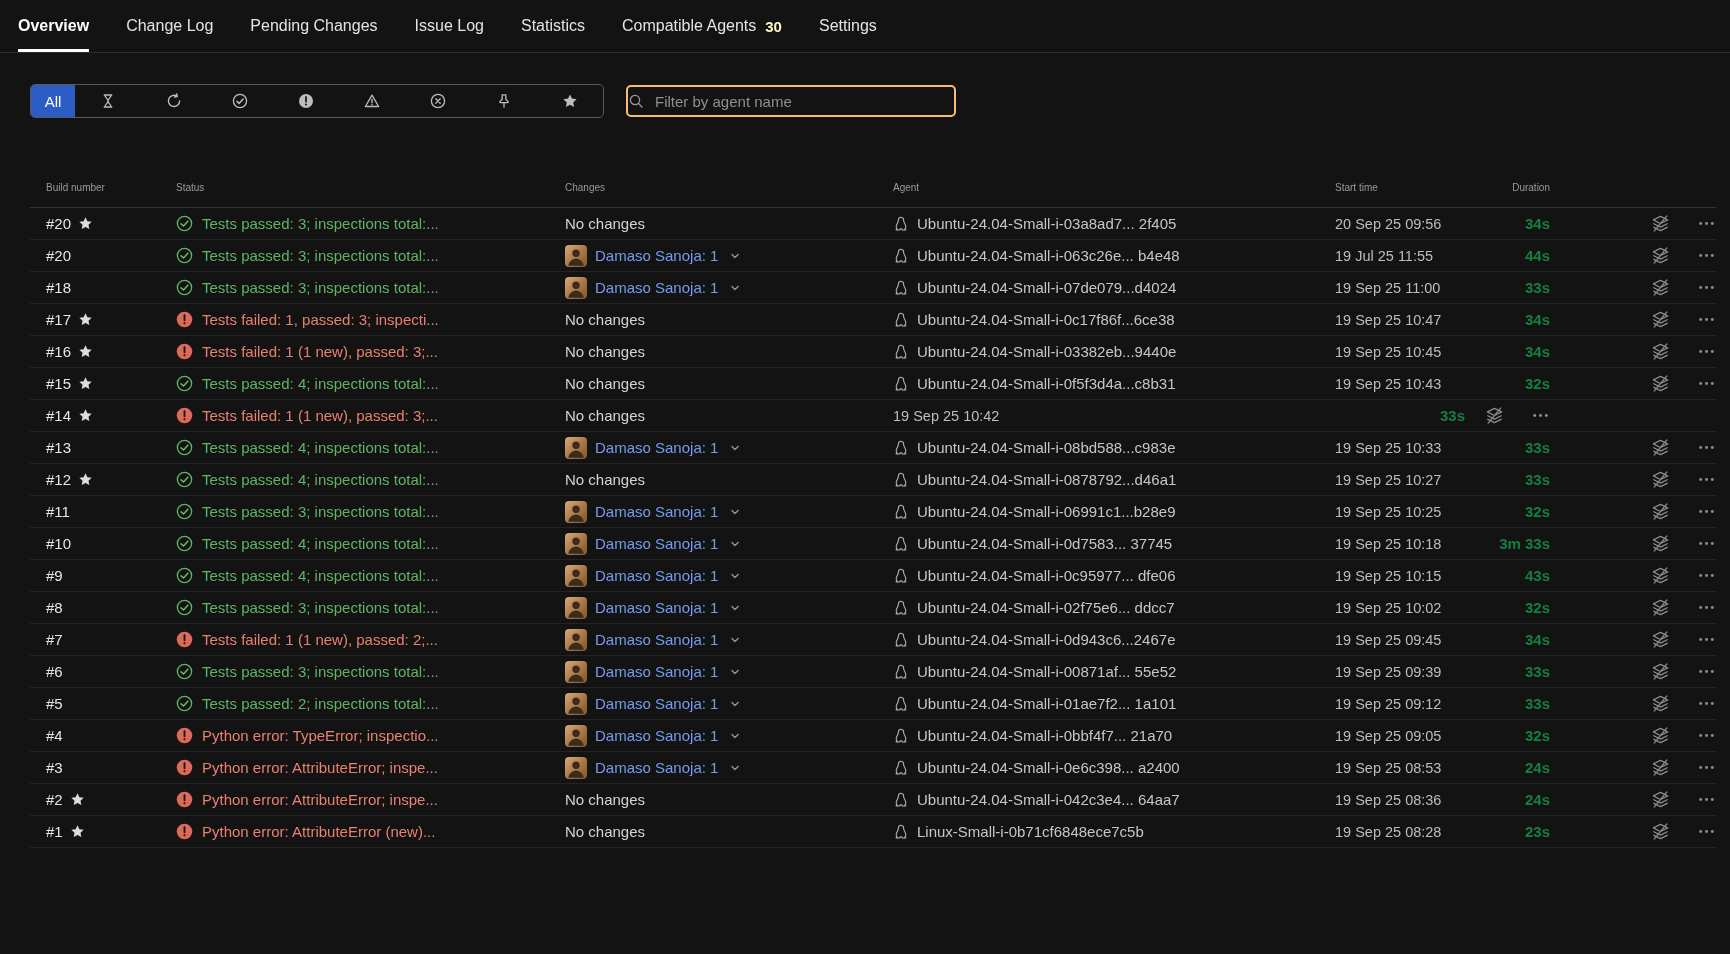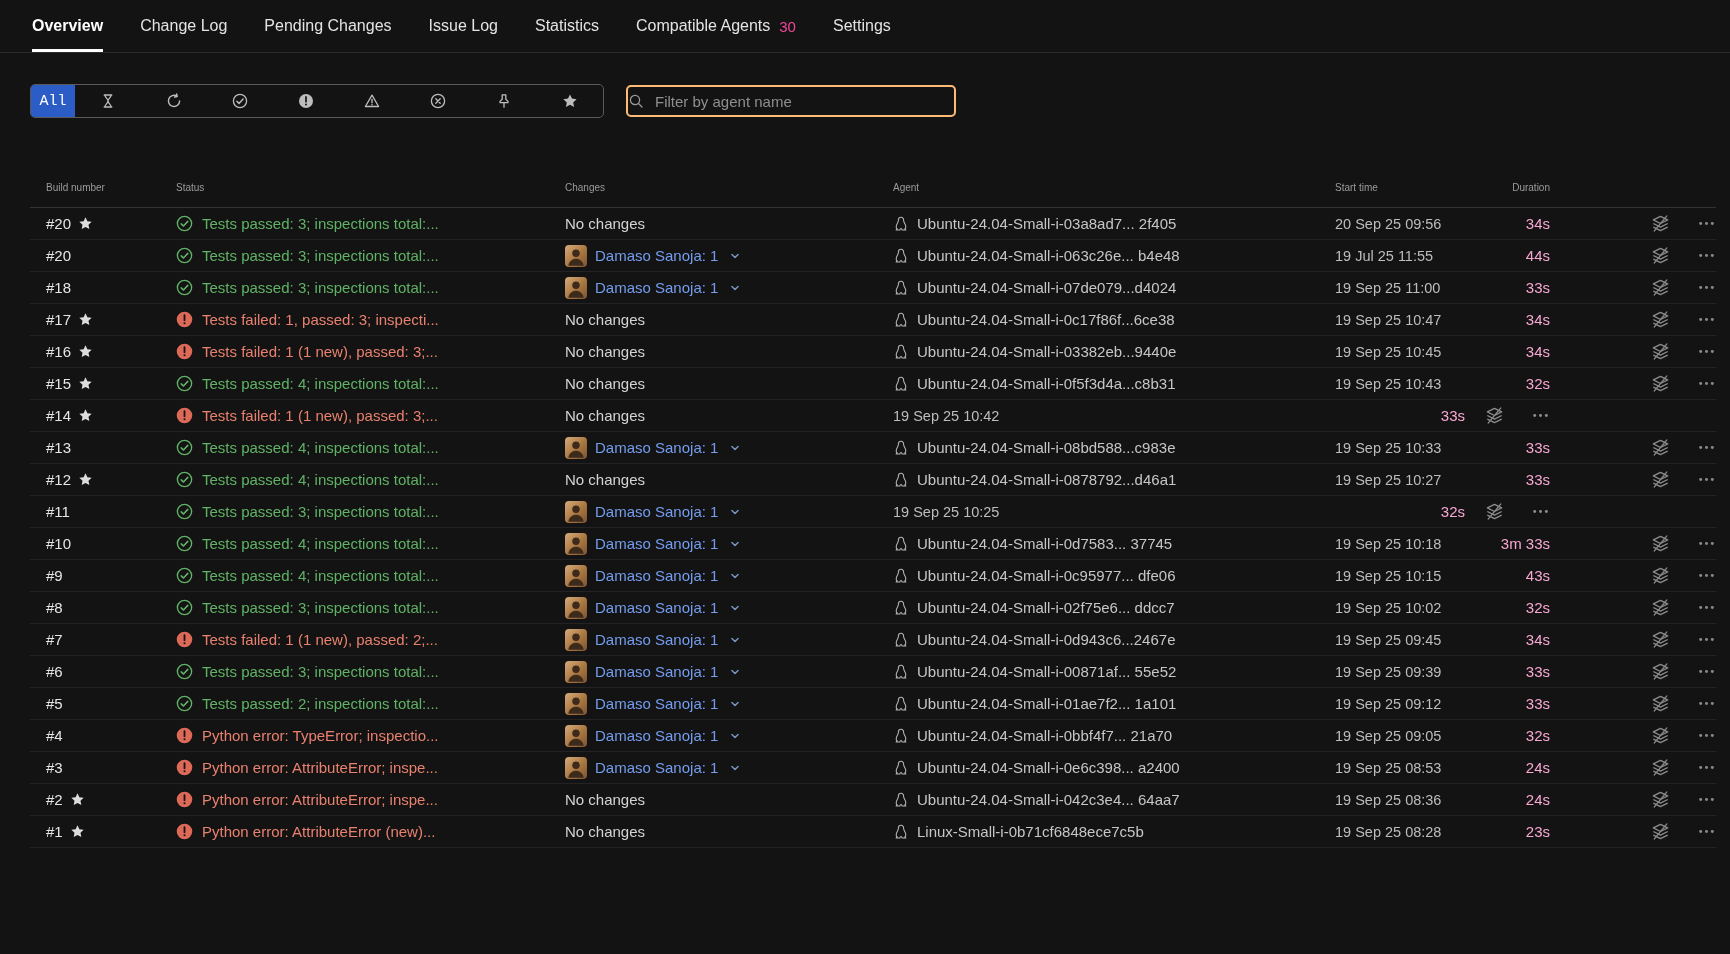--- a/index.html
+++ b/index.html
@@ -2,28 +2,28 @@
 <html><head>
 <meta charset="utf-8">
 <style>
   html,body{margin:0;padding:0}
   body{
     width:1730px;height:954px;overflow:hidden;
     background:#131313;color:#e8e8e8;
     font-family:"Liberation Sans",sans-serif;font-size:15px;
   }
   a{text-decoration:none;cursor:pointer;color:inherit}
-  button{font-family:Liberation Mono, monospace}
+  button{font-family:Liberation Sans, sans-serif}
 
   
-  .tabbar{display:flex;align-items:stretch;height:52px;padding:0 32px;gap:37px;border-bottom:1px solid #2c2c2c}
+  .tabbar{display:flex;align-items:stretch;height:52px;padding:0 18px;gap:37px;border-bottom:1px solid #2c2c2c}
   .tab{display:flex;align-items:center;gap:9px;font-size:16px;color:#e3e3e3;cursor:pointer;
        border-bottom:3px solid transparent;padding-top:3px;white-space:nowrap}
   .tab.active{color:#ffffff;font-weight:700;border-bottom-color:#ffffff}
-  .tab .badge{color:#ec4899;font-size:15px;font-weight:400}
+  .tab .badge{color:#fef9c3;font-size:15px;font-weight:700}
 
   
   .toolbar{display:flex;align-items:center;gap:22px;margin:31px 0 0 30px}
   .seg{display:flex;align-items:stretch;height:32px;border:1px solid #5a5a5a;border-radius:5px;background:#131313}
   .seg-all{min-width:44px;margin:0;background:#2c5cc5;color:#fff;border:none;font-size:15px;
            display:flex;align-items:center;justify-content:center;cursor:pointer;border-radius:4px 0 0 4px}
   .seg-icon{width:66px;background:transparent;border:none;color:#bdbdbd;display:flex;align-items:center;justify-content:center;cursor:pointer;padding:0}
   .search{display:flex;align-items:center;gap:9px;width:330px;height:32px;border:2px solid #fdba74;border-radius:5px;padding:0 0;color:#9a9a9a;box-sizing:border-box}
   .search input{flex:1;background:transparent;border:none;outline:none;color:#e0e0e0;font-size:15px}
   .search input::placeholder{color:#8f8f8f}
@@ -53,21 +53,21 @@
   .avatar{width:22px;height:22px;border-radius:4px;flex:0 0 22px;overflow:hidden;
           background:linear-gradient(135deg,#d8ab7c 0%,#a9763f 55%,#7c5530 100%);display:flex;align-items:flex-end;justify-content:center}
   .changes-link{color:#759dee}
   .chev{display:flex;color:#7b95c9;margin-left:2px}
 
   .td.agent{gap:8px;color:#c6c6c6}
   .tux{display:flex;flex:0 0 16px}
   .aname{overflow:hidden;text-overflow:ellipsis}
 
   .td.start{color:#bdbdbd;font-size:14.5px}
-  .td.duration{justify-content:flex-end;color:#f9a8d4;font-weight:400}
+  .td.duration{justify-content:flex-end;color:#15803d;font-weight:700}
   .td.actions{justify-content:flex-end;gap:27px;color:#8d8d8d;overflow:visible}
   .act{display:flex;cursor:pointer}
 </style>
 </head>
 <body>
 
 <nav class="tabbar" id="tabbar">
     <div class="tab active">
       <span>Overview</span>
     </div>
@@ -660,20 +660,28 @@
               <path d="M2.4 15c.7-3.4 3-5 5.6-5s4.9 1.6 5.6 5z" fill="#3c2a1c"></path>
             </svg>
           </span>
           <a class="changes-link">Damaso Sanoja: 1</a>
           <span class="chev">
             <svg viewBox="0 0 16 16" width="14" height="14" fill="none" stroke="currentColor" stroke-width="1.6" stroke-linecap="round" stroke-linejoin="round">
               <path d="M4.5 6.2L8 9.8l3.5-3.6"></path>
             </svg>
           </span>
         </div>
+    <div class="td agent">
+      <span class="tux">
+            <svg viewBox="0 0 16 16" width="16" height="16" fill="none" stroke="#b3b3b3" stroke-width="1.1" stroke-linejoin="round">
+              <path d="M8 1.3c-1.6 0-2.6 1.2-2.6 2.9 0 1-.4 2-1 3-.7 1.2-1.2 2.4-1.2 3.5 0 .9.4 1.6 1 2.1-.5.3-1 .6-1 1.2h3.6c.3-.3.5-.8.5-1.2h1.4c0 .4.2.9.5 1.2h3.6c0-.6-.5-.9-1-1.2.6-.5 1-1.2 1-2.1 0-1.1-.5-2.3-1.2-3.5-.6-1-1-2-1-3C10.6 2.5 9.6 1.3 8 1.3z"></path>
+            </svg>
+          </span>
+      <a class="aname">Ubuntu-24.04-Small-i-06991c1...b28e9</a>
+    </div>
     <div class="td start">19 Sep 25 10:25</div>
     <div class="td duration">32s</div>
     <div class="td actions">
       <span class="act">
             <svg viewBox="0 0 18 18" width="19" height="19" fill="none" stroke="currentColor" stroke-width="1.2" stroke-linejoin="round">
               <path d="M9 2.2L15.8 5.6 9 9 2.2 5.6z"></path>
               <path d="M2.2 9L9 12.4 15.8 9"></path>
               <path d="M2.2 12.4L9 15.8l6.8-3.4"></path>
               <path d="M3 16.2L15 1.8" stroke-linecap="round"></path>
             </svg>

